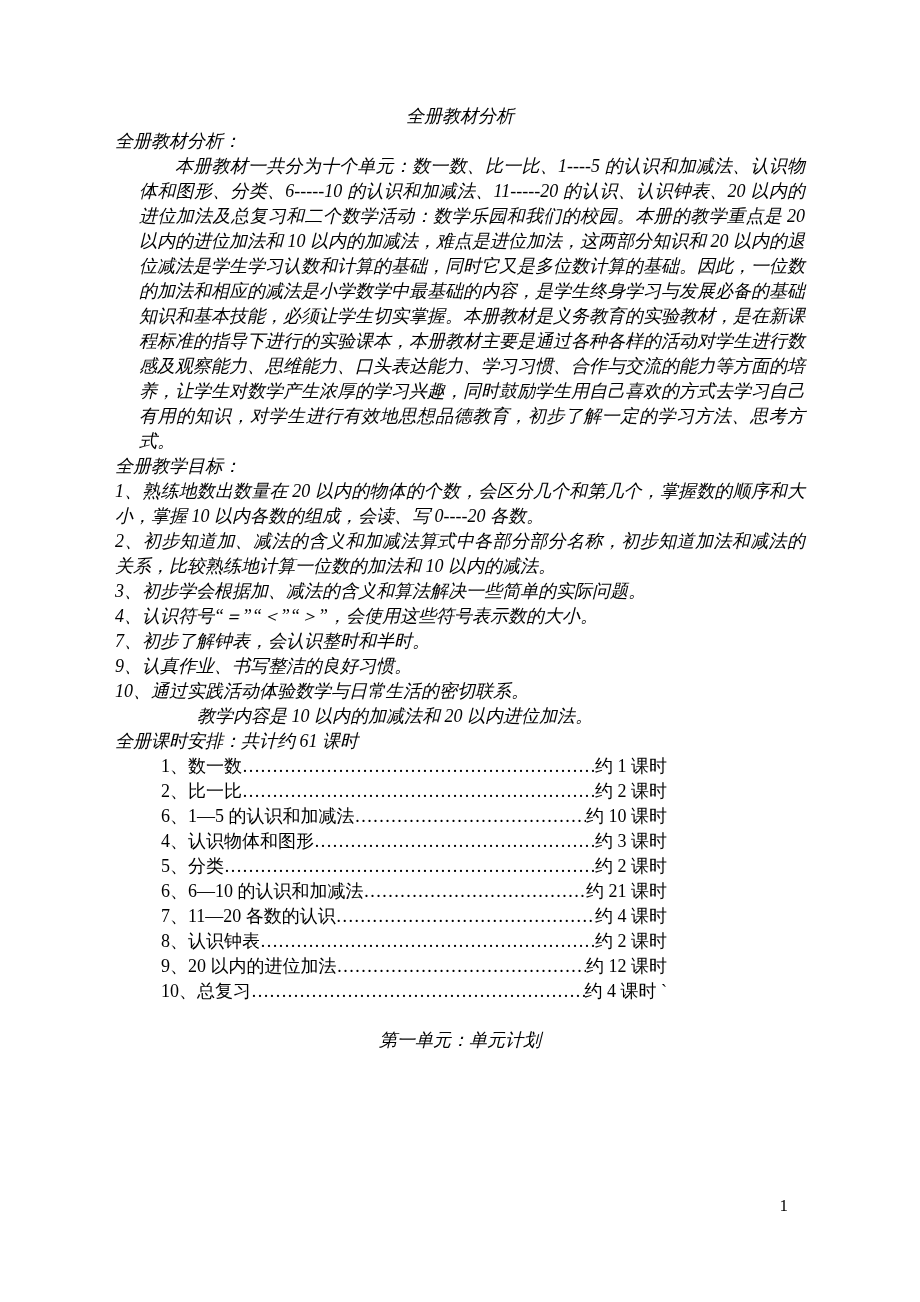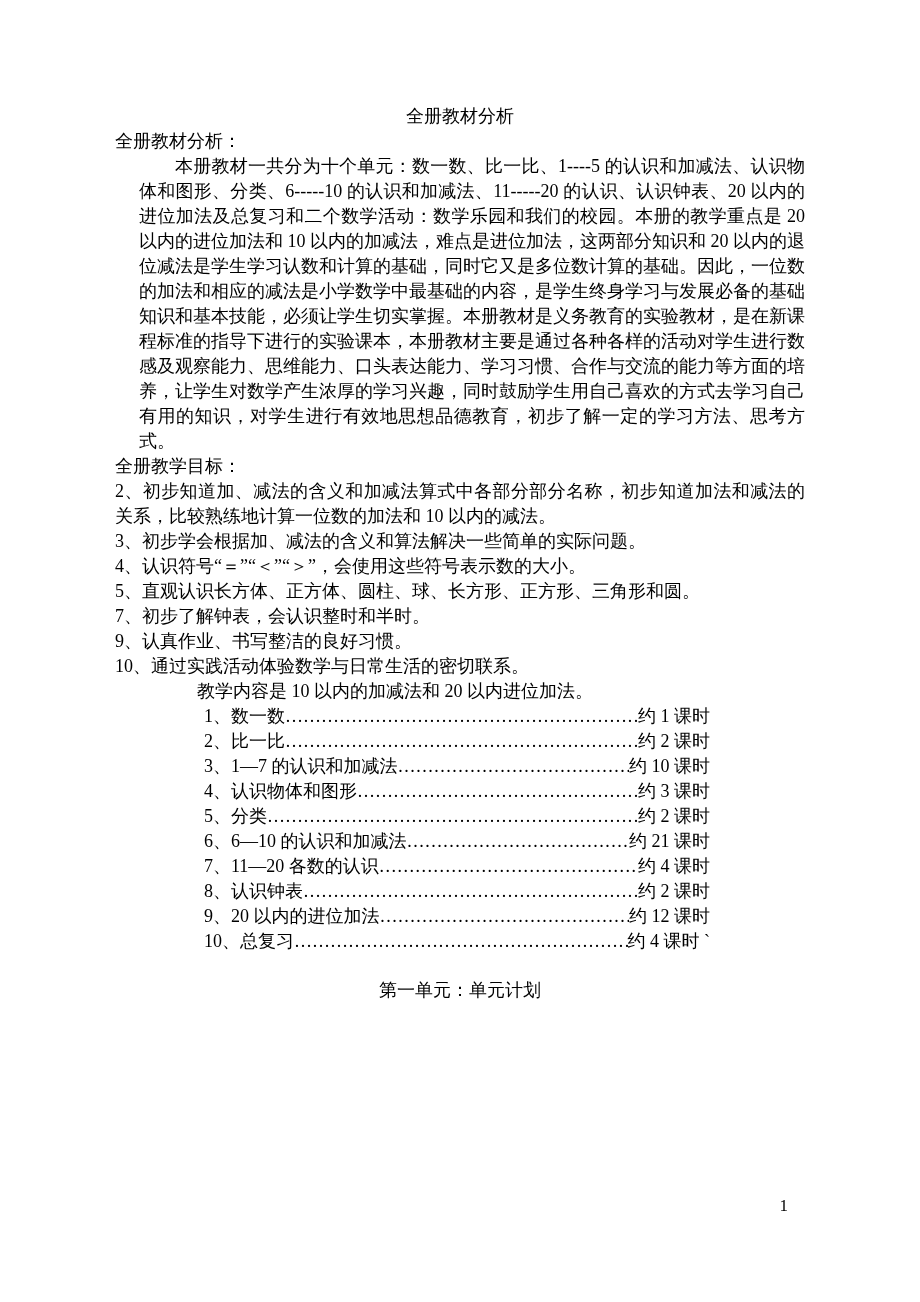--- a/index.html
+++ b/index.html
@@ -9,27 +9,27 @@
     height: 1302px;
     background: #ffffff;
     color: #000000;
     font-family: "Liberation Serif", "DejaVu Serif", serif;
     font-size: 18px;
     line-height: 25px;
     overflow: hidden;
     box-sizing: border-box;
   }
   .content { padding: 104px 115px 0 115px; }
-  p, h1, h2 { margin: 0; font-size: 18px; font-weight: normal; }
+  p, h1, h2 { margin: 0; font-size: 18px; font-weight: normal; font-style: italic; }
   .center { text-align: center; }
   .justify { text-align: justify; text-justify: inter-character; }
   .first-indent { text-indent: 36px; margin-left: 24px; }
   .kp-body { margin-left: 82px; }
   .sched {
-    margin-left: 89px;
+    margin-left: 46px;
     width: 506px;
     display: flex;
     align-items: baseline;
   }
   .sched .nm { white-space: nowrap; flex: 0 0 auto; }
   .sched .dots { flex: 1 1 auto; overflow: hidden; white-space: nowrap; }
   .sched .hrs { white-space: nowrap; flex: 0 0 auto; }
   .unit-heading { margin-top: 24px; text-align: center; }
   .page-number {
     position: absolute;
@@ -44,43 +44,44 @@
 
 <div class="page">
   <div class="content">
 
     <h1 class="center">全册教材分析</h1>
 
     <p>全册教材分析：</p>
     <p class="justify first-indent">本册教材一共分为十个单元：数一数、比一比、1----5 的认识和加减法、认识物体和图形、分类、6-----10 的认识和加减法、11-----20 的认识、认识钟表、20 以内的进位加法及总复习和二个数学活动：数学乐园和我们的校园。本册的教学重点是 20 以内的进位加法和 10 以内的加减法，难点是进位加法，这两部分知识和 20 以内的退位减法是学生学习认数和计算的基础，同时它又是多位数计算的基础。因此，一位数的加法和相应的减法是小学数学中最基础的内容，是学生终身学习与发展必备的基础知识和基本技能，必须让学生切实掌握。本册教材是义务教育的实验教材，是在新课程标准的指导下进行的实验课本，本册教材主要是通过各种各样的活动对学生进行数感及观察能力、思维能力、口头表达能力、学习习惯、合作与交流的能力等方面的培养，让学生对数学产生浓厚的学习兴趣，同时鼓励学生用自己喜欢的方式去学习自己有用的知识，对学生进行有效地思想品德教育，初步了解一定的学习方法、思考方式。</p>
 
     <p>全册教学目标：</p>
+    <p class="justify">1、熟练地数出数量在 20 以内的物体的个数，会区分几个和第几个，掌握数的顺序和大小，掌握 10 以内各数的组成，会读、写 0----20 各数。</p>
     <p class="justify">2、初步知道加、减法的含义和加减法算式中各部分部分名称，初步知道加法和减法的关系，比较熟练地计算一位数的加法和 10 以内的减法。</p>
     <p class="justify">3、初步学会根据加、减法的含义和算法解决一些简单的实际问题。</p>
     <p class="justify">4、认识符号“＝”“＜”“＞”，会使用这些符号表示数的大小。</p>
-    <p class="justify">5、直观认识长方体、正方体、圆柱、球、长方形、正方形、三角形和圆。</p>
     <p class="justify">7、初步了解钟表，会认识整时和半时。</p>
     <p class="justify">9、认真作业、书写整洁的良好习惯。</p>
     <p class="justify">10、通过实践活动体验数学与日常生活的密切联系。</p>
 
     <p class="kp-body">教学内容是 10 以内的加减法和 20 以内进位加法。</p>
 
+    <p>全册课时安排：共计约 61 课时</p>
 
     <div class="sched">
       <span class="nm">1、数一数</span>
       <span class="dots">……………………………………………………………………………………………………………………………………</span>
       <span class="hrs">约 1 课时</span>
     </div>
     <div class="sched">
       <span class="nm">2、比一比</span>
       <span class="dots">……………………………………………………………………………………………………………………………………</span>
       <span class="hrs">约 2 课时</span>
     </div>
     <div class="sched">
-      <span class="nm">3、1—7 的认识和加减法</span>
+      <span class="nm">6、1—5 的认识和加减法</span>
       <span class="dots">……………………………………………………………………………………………………………………………………</span>
       <span class="hrs">约 10 课时</span>
     </div>
     <div class="sched">
       <span class="nm">4、认识物体和图形</span>
       <span class="dots">……………………………………………………………………………………………………………………………………</span>
       <span class="hrs">约 3 课时</span>
     </div>
     <div class="sched">
       <span class="nm">5、分类</span>

